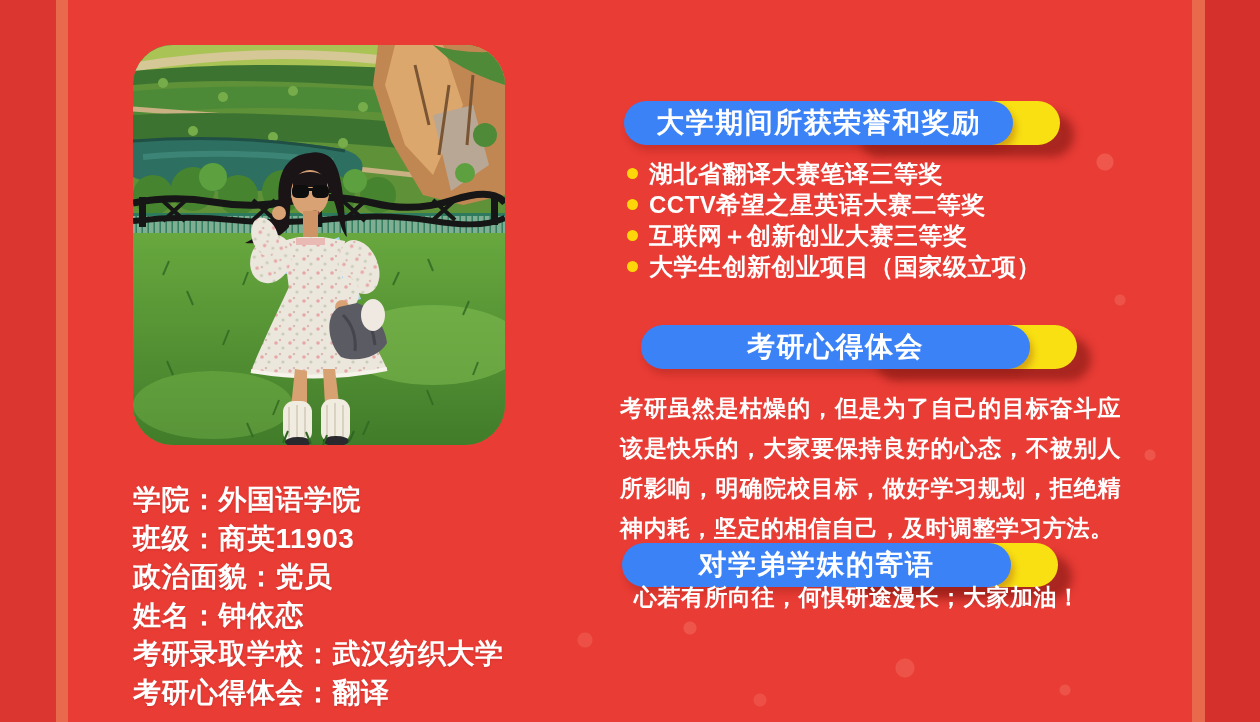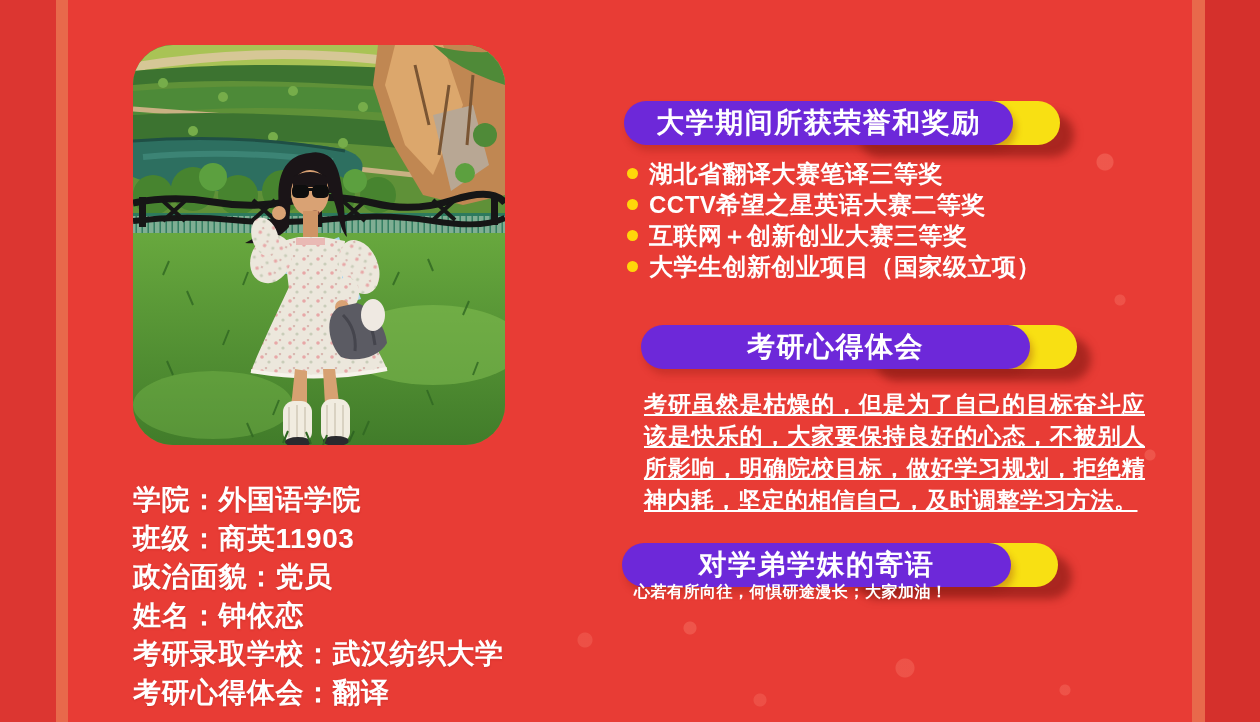--- a/index.html
+++ b/index.html
@@ -45,38 +45,38 @@
   .info div{white-space:nowrap;}
 
   .banner{position:absolute;height:44px;width:436px;}
   .banner .pill-yellow{
     position:absolute;top:0;bottom:0;left:220px;right:0;
     background:#f8e013;border-radius:999px;
     box-shadow:14px 12px 9px rgba(118,20,15,.55);
   }
   .banner .pill-red{
     position:absolute;top:0;bottom:0;left:0;width:389px;
-    background:#6d28d9;border-radius:999px;
+    background:#3b82f6;border-radius:999px;
     display:flex;align-items:center;justify-content:center;
     box-shadow:3px 6px 7px rgba(140,25,18,.30);
   }
   .banner .pill-red span{font-size:28px;letter-spacing:1.5px;}
 
   .award-list{position:absolute;left:627px;top:158px;width:520px;}
   .award-item{display:flex;align-items:center;height:31px;font-size:24px;letter-spacing:.5px;}
   .dot{width:11px;height:11px;border-radius:50%;background:#ffd60a;margin-right:11px;flex:0 0 auto;}
 
   .experience{
-    position:absolute;left:644px;top:388px;width:501px;
-    font-size:23px;line-height:32px;letter-spacing:.5px;
-    text-align:justify;text-justify:inter-character;text-decoration:underline;
+    position:absolute;left:620px;top:388px;width:501px;
+    font-size:23px;line-height:40px;letter-spacing:.5px;
+    text-align:justify;text-justify:inter-character;
   }
   .wish{
     position:absolute;left:634px;top:582px;width:520px;
-    font-size:16px;letter-spacing:.5px;white-space:nowrap;
+    font-size:23px;letter-spacing:.5px;white-space:nowrap;
   }
 </style>
 </head>
 <body>
 
 <div class="canvas">
 
   <div class="frame-band frame-outer-left"></div>
   <div class="frame-band frame-stripe-left"></div>
   <div class="frame-band frame-stripe-right"></div>

